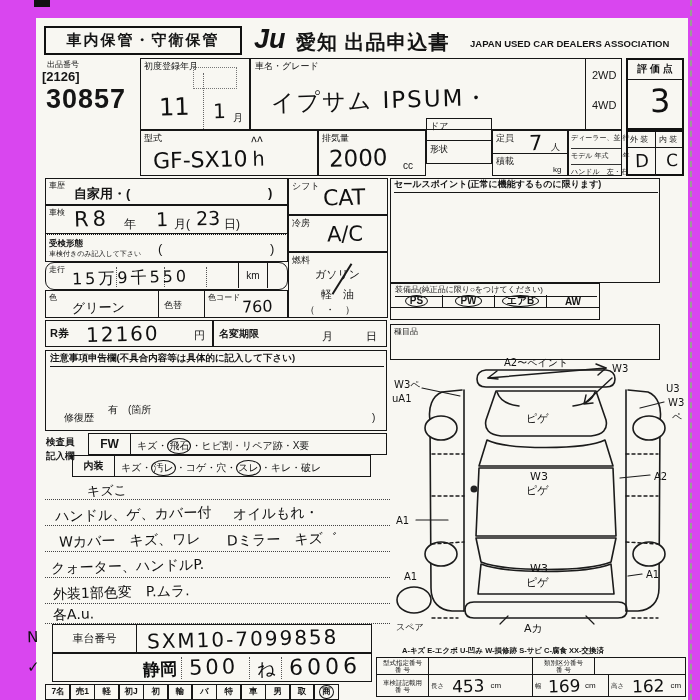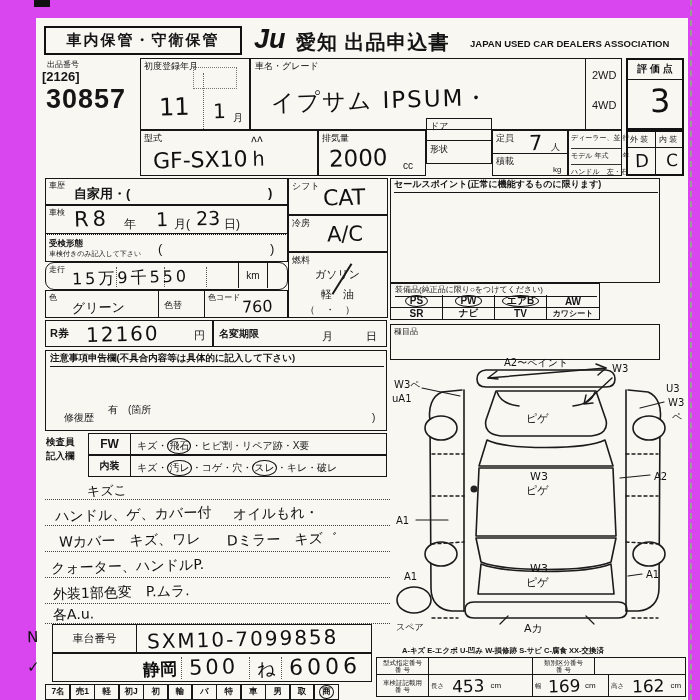--- a/index.html
+++ b/index.html
@@ -169,34 +169,20 @@
       <span class="cell" style="width:25%;border-right:1.3px solid #161616;">
           <span class="circ" style="font-size:10px;font-weight:bold;line-height:10px;">PW</span>
         </span>
       <span class="cell" style="width:25%;border-right:1.3px solid #161616;">
           <span class="circ" style="font-size:10px;font-weight:bold;line-height:10px;">エアB</span>
         </span>
       <span class="cell" style="width:25%;">
           <span style="font-size:10px;font-weight:bold;">AW</span>
         </span>
     </div>
-    <div class="abs" style="left:0;top:24px;width:100%;height:11px;display:flex;">
-      <span class="cell" style="width:25%;border-right:1.3px solid #161616;">
-          <span style="font-size:10px;font-weight:bold;">SR</span>
-        </span>
-      <span class="cell" style="width:25%;border-right:1.3px solid #161616;">
-          <span style="font-size:9.5px;font-weight:bold;">ナビ</span>
-        </span>
-      <span class="cell" style="width:25%;border-right:1.3px solid #161616;">
-          <span style="font-size:10px;font-weight:bold;">TV</span>
-        </span>
-      <span class="cell" style="width:25%;">
-          <span style="font-size:8px;font-weight:bold;">カワシート</span>
-        </span>
-    </div>
   </div>
   <div class="abs bx" style="left:390px;top:324px;width:270px;height:36px;">
     <span class="lb abs" style="left:3px;top:2px;font-size:8px;">種目品</span>
   </div>
 
   <div class="abs bx" style="left:45px;top:320px;width:168px;height:27px;">
     <span class="lb abs" style="left:4px;top:7px;font-size:11px;font-weight:bold;">R券</span>
     <span class="hw abs" style="left:40px;top:1px;font-size:20px;letter-spacing:2px;">12160</span>
     <span class="pr abs" style="left:148px;top:7px;font-size:11px;">円</span>
   </div>
@@ -216,21 +202,21 @@
   <div class="abs lb" style="left:46px;top:437px;font-size:9.5px;font-weight:bold;">検査員</div>
   <div class="abs lb" style="left:46px;top:451px;font-size:9.5px;font-weight:bold;">記入欄</div>
   <div class="abs bx" style="left:88px;top:433px;width:299px;height:22px;">
     <span class="cell abs" style="left:0;top:0;width:42px;height:100%;border-right:1.4px solid #161616;">
         <span style="font-size:12px;font-weight:bold;">FW</span>
       </span>
     <span class="abs" style="left:48px;top:4px;font-size:10px;white-space:nowrap;">
       <span>キズ・</span><span class="circ" style="padding:0 1px;">飛石</span><span>・ヒビ割・リペア跡・X要</span>
     </span>
   </div>
-  <div class="abs bx" style="left:88px;top:455px;width:299px;height:22px;">
+  <div class="abs bx" style="left:72px;top:455px;width:299px;height:22px;">
     <span class="cell abs" style="left:0;top:0;width:42px;height:100%;border-right:1.4px solid #161616;">
         <span style="font-size:10px;font-weight:bold;">内装</span>
       </span>
     <span class="abs" style="left:48px;top:4px;font-size:10px;white-space:nowrap;">
       <span>キズ・</span><span class="circ" style="padding:0 1px;">汚レ</span><span>・コゲ・穴・</span><span class="circ" style="padding:0 1px;">スレ</span><span>・キレ・破レ</span>
     </span>
   </div>
 
   <div class="abs dotl" style="left:45px;top:482px;width:345px;height:18px;">
     <span class="hw abs" style="left:42px;top:0px;font-size:13px;">キズこ</span>

